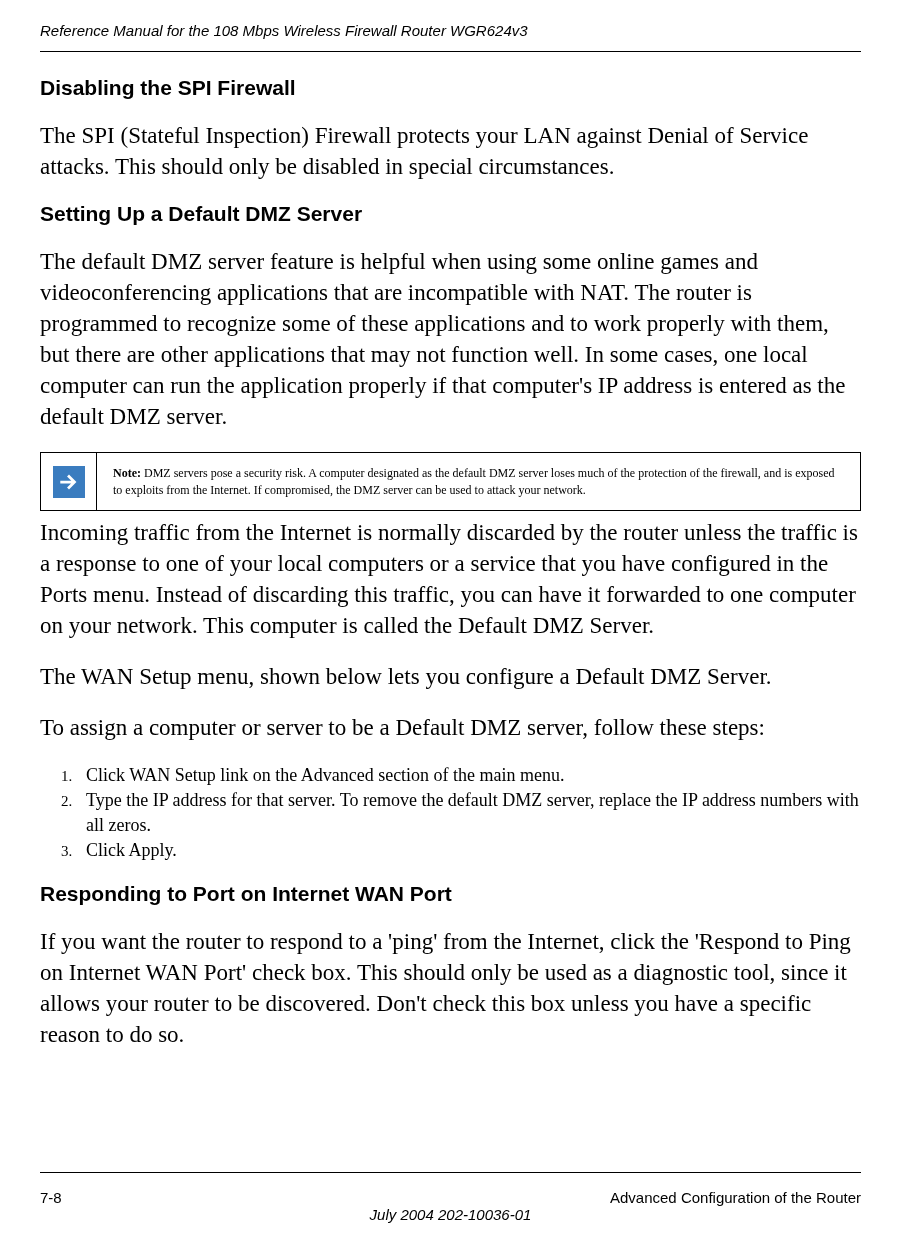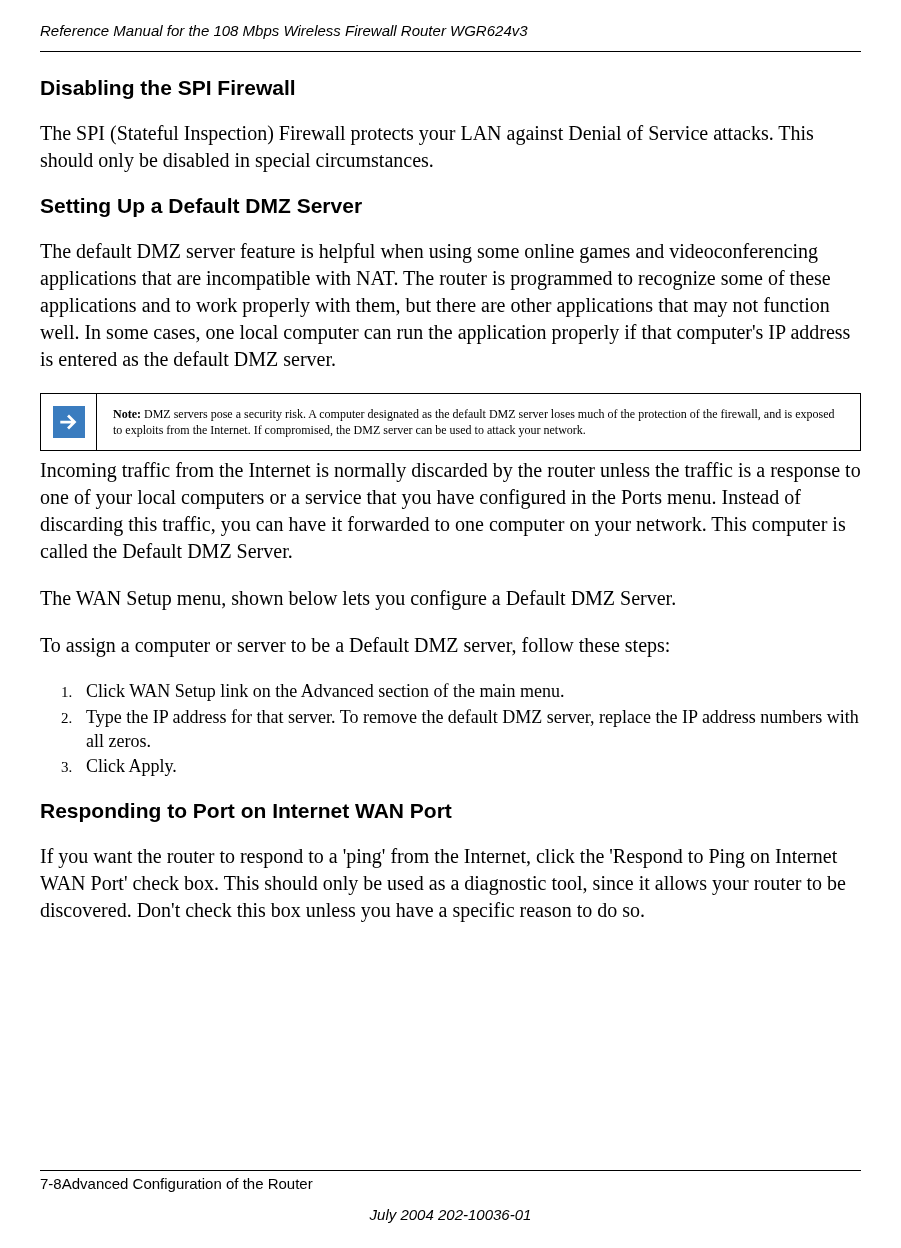--- a/index.html
+++ b/index.html
@@ -25,21 +25,21 @@
       margin-bottom: 24px;
     }
     h2 {
       font-family: Arial, Helvetica, sans-serif;
       font-weight: bold;
       font-size: 21px;
       margin-top: 14px;
       margin-bottom: 20px;
     }
     p {
-      font-size: 20px;
+      font-size: 23px;
       line-height: 1.35;
       margin-bottom: 20px;
     }
     .note-box {
       border: 1.5px solid #000;
       display: flex;
       margin-bottom: 6px;
       margin-top: 4px;
     }
     .note-icon-cell {
@@ -86,31 +86,31 @@
     }
     .footer {
       position: absolute;
       bottom: 25px;
       left: 40px;
       right: 40px;
     }
     .footer-line {
       border-top: 1.5px solid #000;
       display: flex;
-      justify-content: flex-start;
+      justify-content: space-between;
       font-family: Arial, Helvetica, sans-serif;
       font-size: 15px;
-      padding-top: 4px;
+      padding-top: 16px;
     }
     .footer-date {
       text-align: center;
       font-family: Arial, Helvetica, sans-serif;
       font-style: italic;
       font-size: 15px;
-      margin-top: 14px;
+      margin-top: 0;
     }
   </style>
 </head>
 <body>
 
 <div class="header">
   <span>Reference Manual for the 108 Mbps Wireless Firewall Router WGR624v3</span>
 </div>
 
 <h2>Disabling the SPI Firewall</h2>

